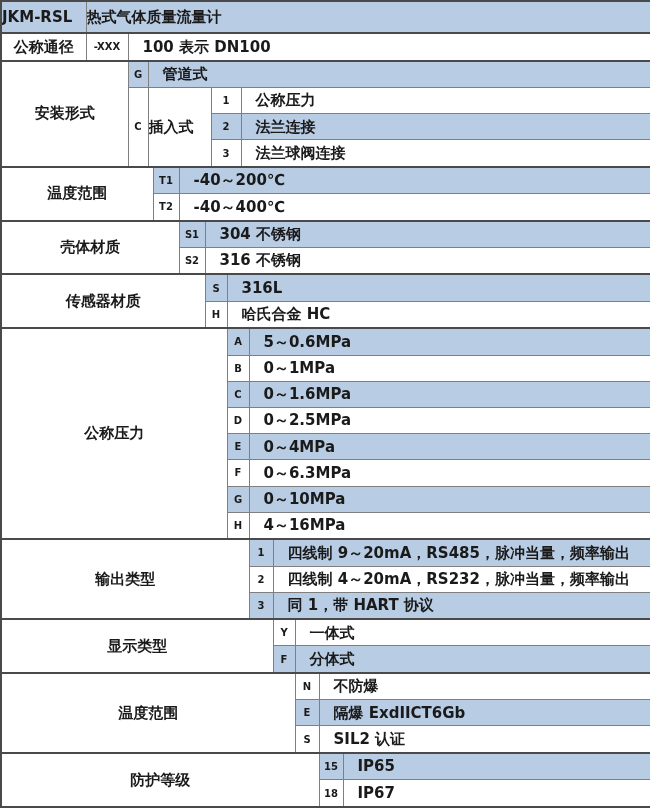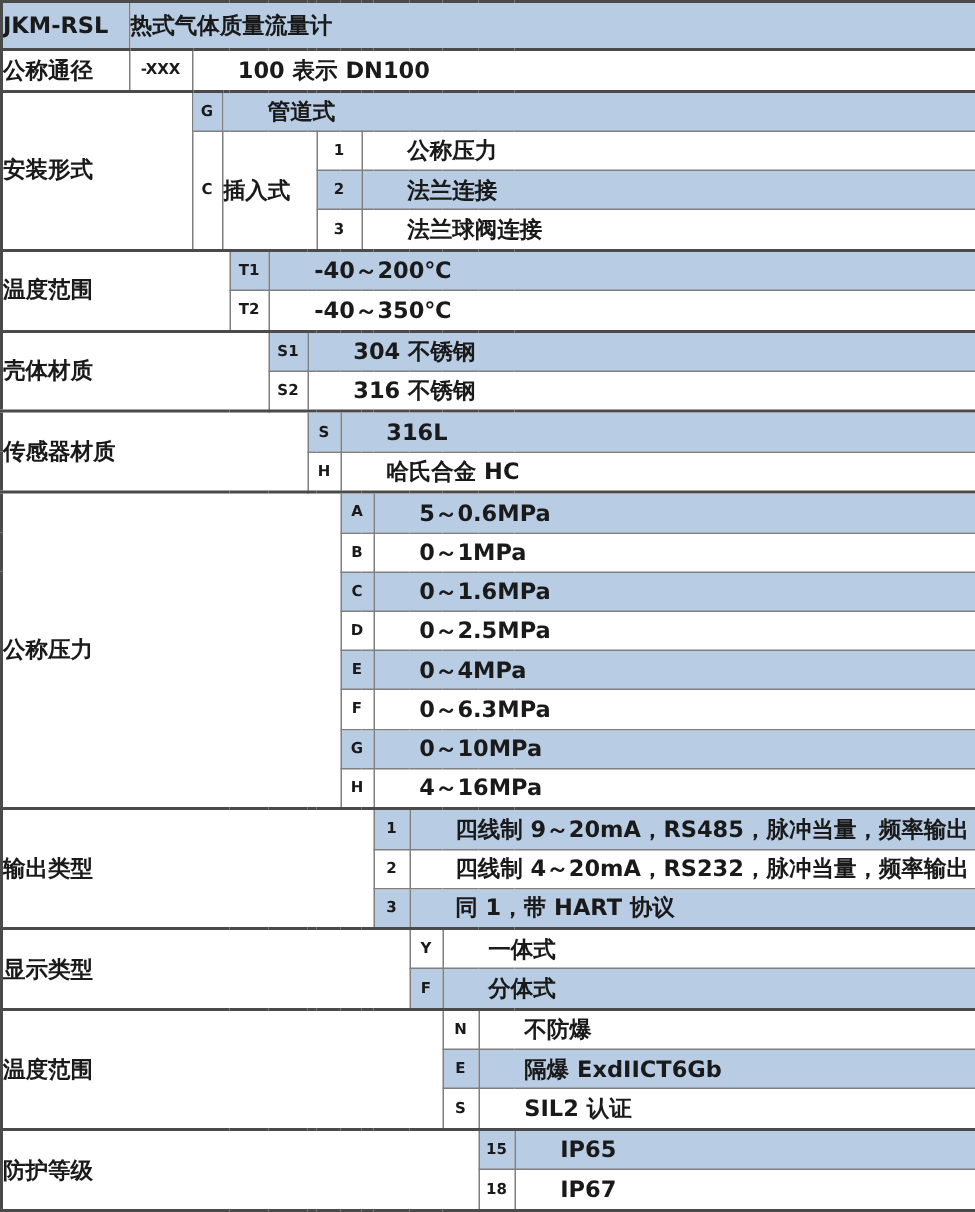--- a/index.html
+++ b/index.html
@@ -19,23 +19,23 @@
     font-weight:bold;color:var(--text);
   }
   td{
     border:1px solid var(--inner);
     font-size:15px;line-height:1.1;
     padding:0;overflow:hidden;white-space:nowrap;
     vertical-align:middle;background:var(--bg);
   }
   tr.hl td{background:var(--hl);}
   table tr td.w{background:var(--bg);}
-  td.label{text-align:left;}
+  td.label{text-align:center;}
   td.code{text-align:center;font-size:10px;}
-  td.desc{text-align:left;padding-left:30px;}
+  td.desc{text-align:left;padding-left:14px;}
   td.center{text-align:left;}
   tr.gs td{border-top:2px solid var(--outer);}
   tr.r1{height:32px;}
 </style>
 </head>
 <body>
 
 <table class="spec">
   <colgroup>
     <col style="width:85px">
@@ -87,21 +87,21 @@
     <td class="desc" colspan="6">法兰球阀连接</td>
   </tr>
 
   <tr class="hl gs">
     <td class="label w" colspan="4" rowspan="2">温度范围</td>
     <td class="code">T1</td>
     <td class="desc" colspan="10">-40～200℃</td>
   </tr>
   <tr>
     <td class="code">T2</td>
-    <td class="desc" colspan="10">-40～350℃</td>
+    <td class="desc" colspan="10">-40～400℃</td>
   </tr>
 
   <tr class="hl gs">
     <td class="label w" colspan="5" rowspan="2">壳体材质</td>
     <td class="code">S1</td>
     <td class="desc" colspan="9">304 不锈钢</td>
   </tr>
   <tr>
     <td class="code">S2</td>
     <td class="desc" colspan="9">316 不锈钢</td>

